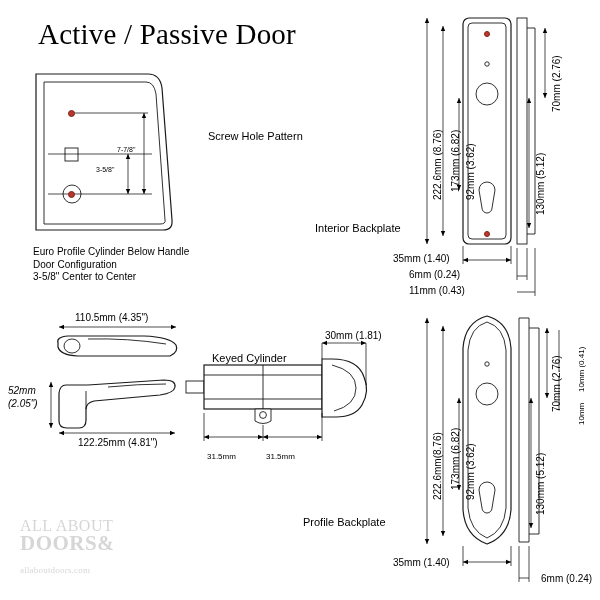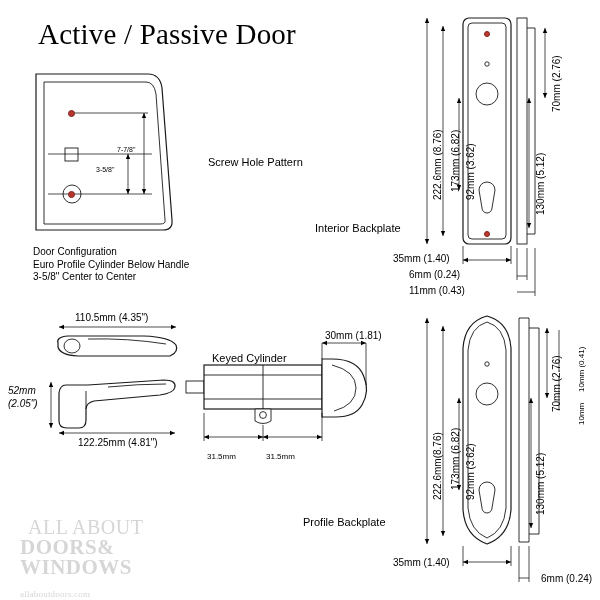--- a/index.html
+++ b/index.html
@@ -64,21 +64,21 @@
     box-sizing: border-box;
   }
 
   
   #watermark {
     left: 20px; top: 518px;
     color: #d6d6d6;
     font-family: "Liberation Serif", serif;
     line-height: 0.96;
   }
-  #watermark .w1 { font-size: 20px; letter-spacing: 0.5px; margin-left: 8px; }
+  #watermark .w1 { font-size: 16px; letter-spacing: 0.5px; }
   #watermark .w2 { font-size: 21px; font-weight: bold; letter-spacing: 0.5px; }
   #watermark .w3 { font-size: 21px; font-weight: bold; letter-spacing: 0.5px; }
   #watermark .w4 { font-size: 9px; letter-spacing: 0.2px; margin-top: 12px; color: #d6d6d6; }
   #watermark .amp { font-size: 20px; }
 
   svg { display: block; overflow: visible; }
   .stroke { stroke: #1a1a1a; fill: none; stroke-width: 1.2; }
   .stroke-thin { stroke: #1a1a1a; fill: none; stroke-width: 0.9; }
   .stroke-dim { stroke: #000; fill: none; stroke-width: 0.7; }
   .fill-w { fill: #ffffff; }
@@ -113,25 +113,25 @@
       <path d="M96,124 l-2.2,-5 l4.4,0 z" fill="#000"></path>
     </svg>
 
     <div class="abs screw" style="left:36px; top:40px;"></div>
     <div class="abs screw" style="left:36px; top:121px;"></div>
 
     <div class="abs lbl lbl-7" style="left:85px; top:76px;">7-7/8"</div>
     <div class="abs lbl lbl-7" style="left:64px; top:96px;">3-5/8"</div>
   </div>
 
-  <div class="abs lbl lbl-11" style="left:208px; top:156px;">Screw Hole Pattern</div>
+  <div class="abs lbl lbl-11" style="left:208px; top:130px;">Screw Hole Pattern</div>
 
   <div class="abs" style="left:33px; top:246px;">
+    <div class="lbl lbl-10">Euro Profile Cylinder Below Handle</div>
     <div class="lbl lbl-10">Door Configuration</div>
-    <div class="lbl lbl-10">Euro Profile Cylinder Below Handle</div>
     <div class="lbl lbl-10">3-5/8" Center to Center</div>
   </div>
 
   <div class="abs" style="left:48px; top:325px;">
     <svg width="140" height="110" viewBox="0 0 140 110">
 
       <path class="stroke fill-w" d="M10,18 Q8,12 20,11 L96,11 Q122,12 128,20 Q131,27 122,31 L30,31 Q12,30 10,22 Z"></path>
       <ellipse class="stroke-thin" cx="24" cy="21" rx="8" ry="7"></ellipse>
       <path class="stroke-thin" d="M40,14 Q80,13 118,19"></path>
 
@@ -315,17 +315,16 @@
   <div class="abs lbl lbl-8 vert" style="left:577px; top:425px;">10mm</div>
   <div class="abs lbl lbl-10" style="left:393px; top:557px;">35mm (1.40)</div>
   <div class="abs lbl lbl-10" style="left:541px; top:573px;">6mm (0.24)</div>
   <div class="abs lbl lbl-11" style="left:303px; top:516px;">Profile Backplate</div>
 
   <div class="abs" id="watermark">
     <div class="w1">ALL ABOUT</div>
     <div class="w2">
       <span>DOORS</span><span class="amp">&amp;</span>
     </div>
-    <div class="w3">WINDOWS</div>
     <div class="w4">allaboutdoors.com</div>
   </div>
 
 </div>
 
 </body></html>

